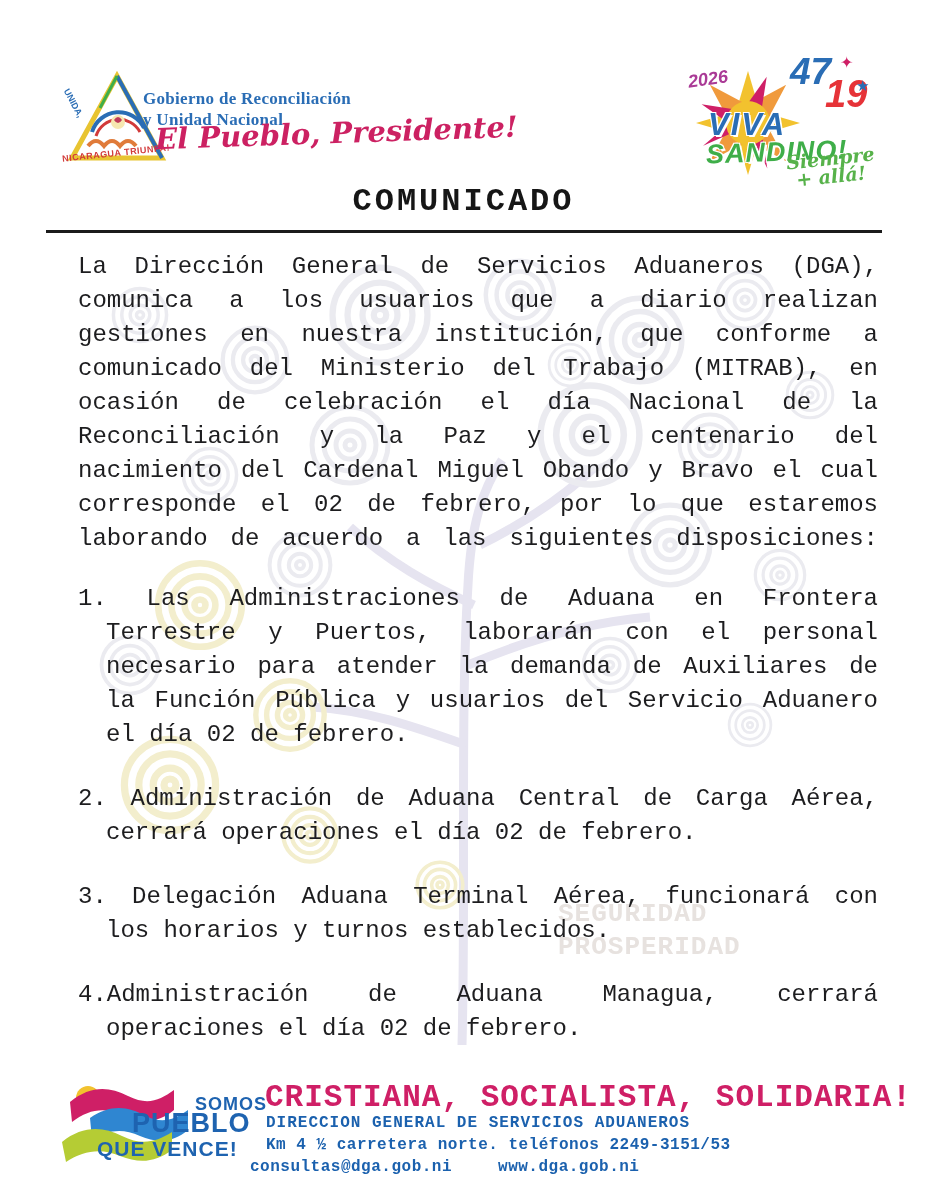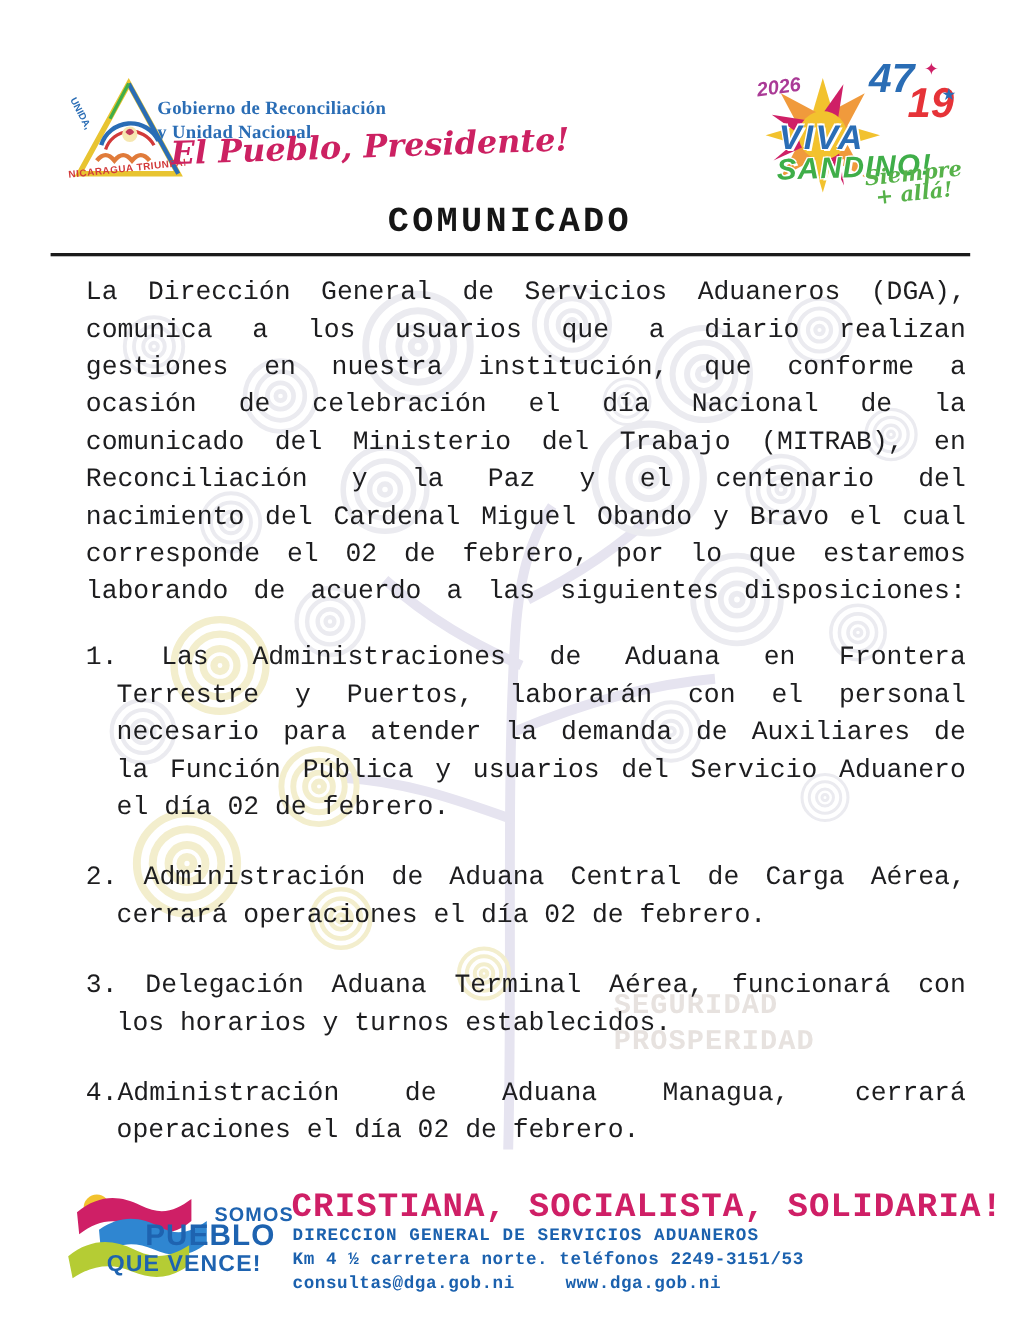--- a/index.html
+++ b/index.html
@@ -66,21 +66,21 @@
   .f-pueblo{position:absolute;left:132px;top:1108px;color:#1e63b0;font-size:27px;
     font-weight:bold;font-family:"Liberation Sans",sans-serif;letter-spacing:1px;}
   .f-vence{position:absolute;left:97px;top:1137px;color:#1e63b0;font-size:21px;
     font-weight:bold;font-family:"Liberation Sans",sans-serif;letter-spacing:1px;}
   .f-slogan{position:absolute;left:265px;top:1080px;color:#cf1f66;font-size:31px;
     font-weight:bold;letter-spacing:1px;white-space:nowrap;}
   .f-dept{position:absolute;left:266px;top:1114px;color:#1b61ae;font-size:16px;
     font-weight:bold;letter-spacing:1px;white-space:nowrap;}
   .f-addr{position:absolute;left:266px;top:1136px;color:#1b61ae;font-size:16px;
     font-weight:bold;letter-spacing:.5px;white-space:nowrap;}
-  .f-row{position:absolute;left:266px;top:1158px;color:#1b61ae;font-size:16px;
+  .f-row{position:absolute;left:250px;top:1158px;color:#1b61ae;font-size:16px;
     font-weight:bold;letter-spacing:.5px;white-space:nowrap;}
   .f-row .gap{display:inline-block;width:46px;}
 </style>
 </head>
 <body>
 
 <div class="page">
 
   <svg class="wm-tree" viewBox="0 0 830 815" aria-hidden="true">
     <defs>
@@ -186,22 +186,22 @@
   </div>
 
   <div class="title">COMUNICADO</div>
   <div class="rule"></div>
 
   <div class="bodytext textblock">
     <div class="para">
         <div class="line">La Dirección General de Servicios Aduaneros (DGA),</div>
         <div class="line cont">comunica a los usuarios que a diario realizan</div>
         <div class="line cont">gestiones en nuestra institución, que conforme a</div>
+        <div class="line cont">comunicado del Ministerio del Trabajo (MITRAB), en</div>
         <div class="line cont">ocasión de celebración el día Nacional de la</div>
-        <div class="line cont">comunicado del Ministerio del Trabajo (MITRAB), en</div>
         <div class="line cont">Reconciliación y la Paz y el centenario del</div>
         <div class="line cont">nacimiento del Cardenal Miguel Obando y Bravo el cual</div>
         <div class="line cont">corresponde el 02 de febrero, por lo que estaremos</div>
         <div class="line cont">laborando de acuerdo a las siguientes disposiciones:</div>
       </div>
     <div class="doc-item">
         <div class="line">1. Las Administraciones de Aduana en Frontera</div>
         <div class="line cont">Terrestre y Puertos, laborarán con el personal</div>
         <div class="line cont">necesario para atender la demanda de Auxiliares de</div>
         <div class="line cont">la Función Pública y usuarios del Servicio Aduanero</div>

